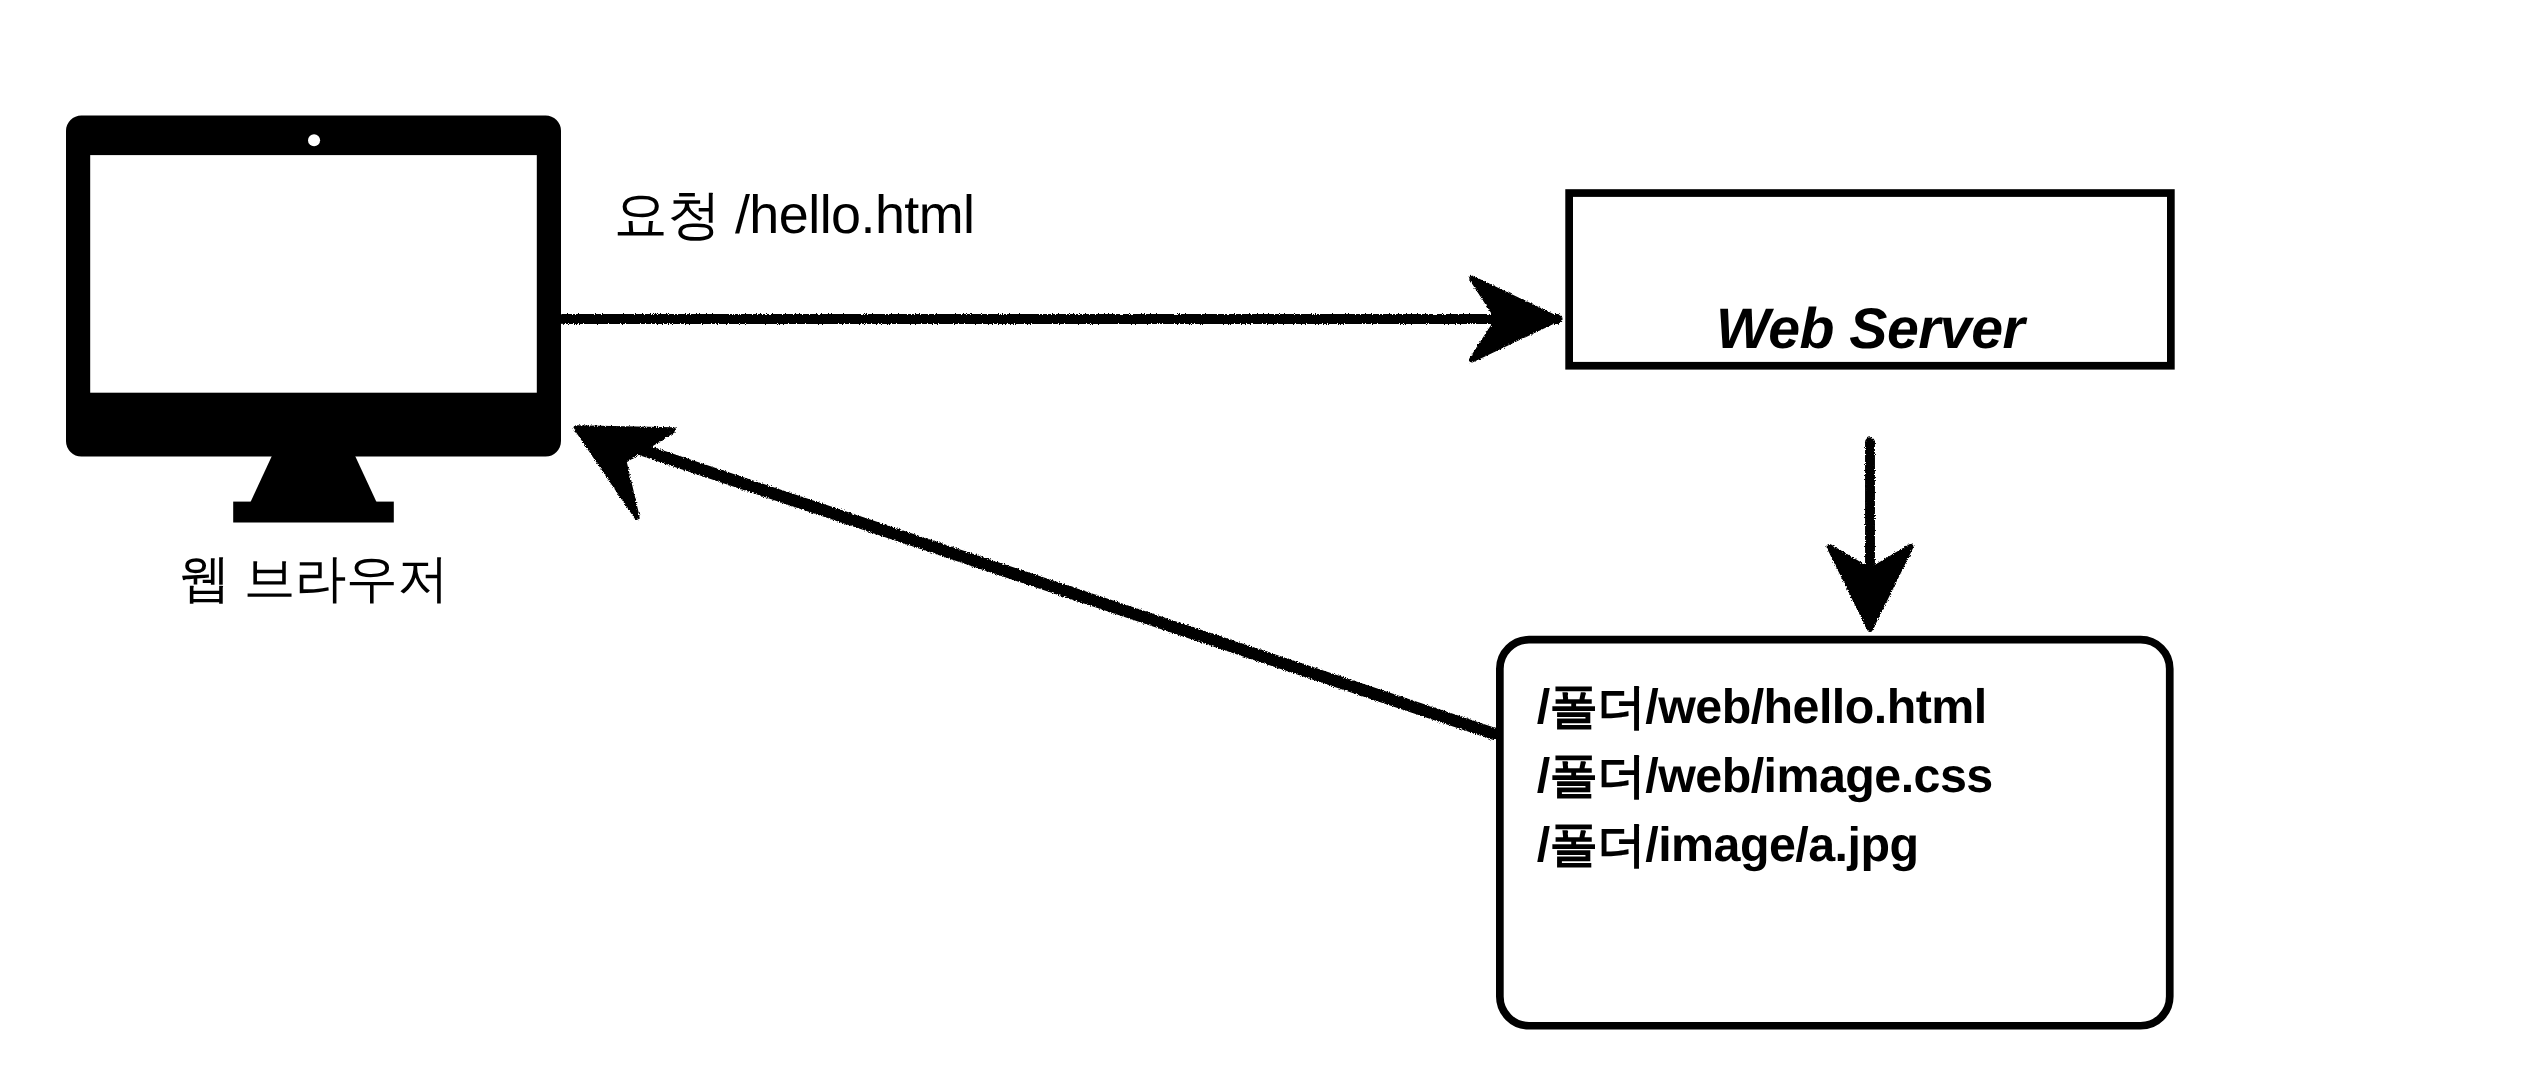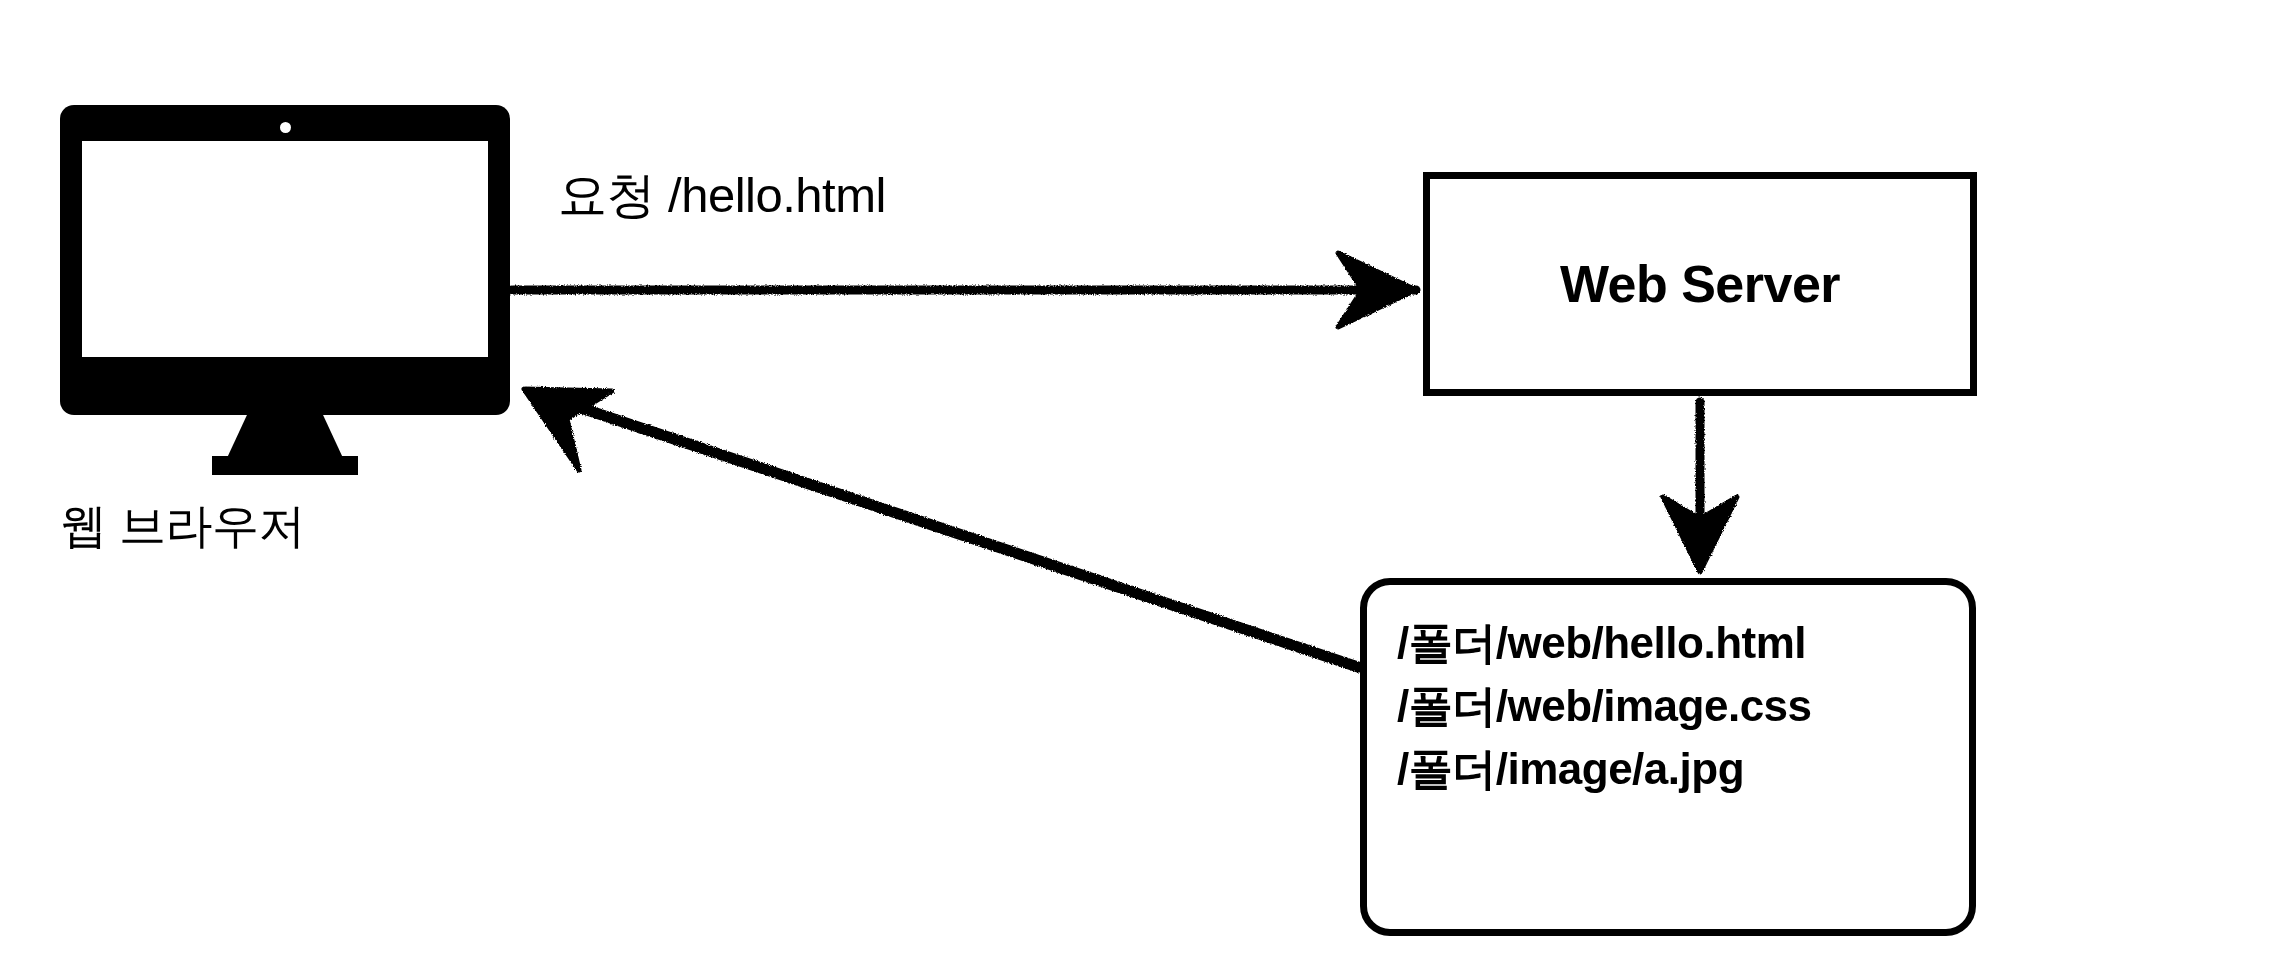--- a/index.html
+++ b/index.html
@@ -73,39 +73,41 @@
     top: 456px;
     width: 146px;
     height: 19px;
     background: #000000;
   }
   .browser-label {
     position: absolute;
     left: 60px;
     top: 495px;
     width: 450px;
+    text-align: center;
     font-size: 47px;
     font-weight: 400;
     letter-spacing: -0.5px;
     white-space: nowrap;
   }
 
   
   .server-box {
     position: absolute;
     left: 1423px;
     top: 172px;
     width: 554px;
-    height: 224px;
+    height: 164px;
     border: 7px solid #000000;
     background: #ffffff;
     box-sizing: border-box;
     display: flex;
-    align-items: center;
+    align-items: flex-end;
     justify-content: center;
+    font-style: italic;
   }
   .server-label {
     font-size: 52px;
     font-weight: 700;
     letter-spacing: -0.5px;
     white-space: nowrap;
   }
 
   
   .file-box {

